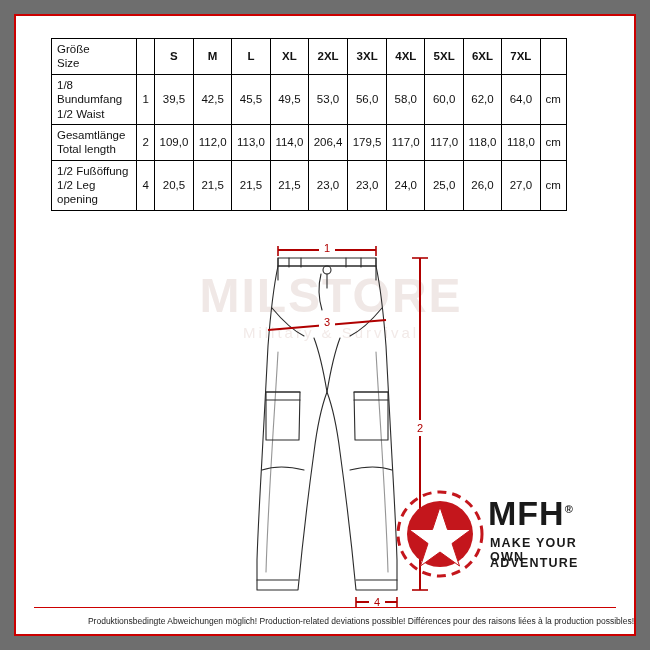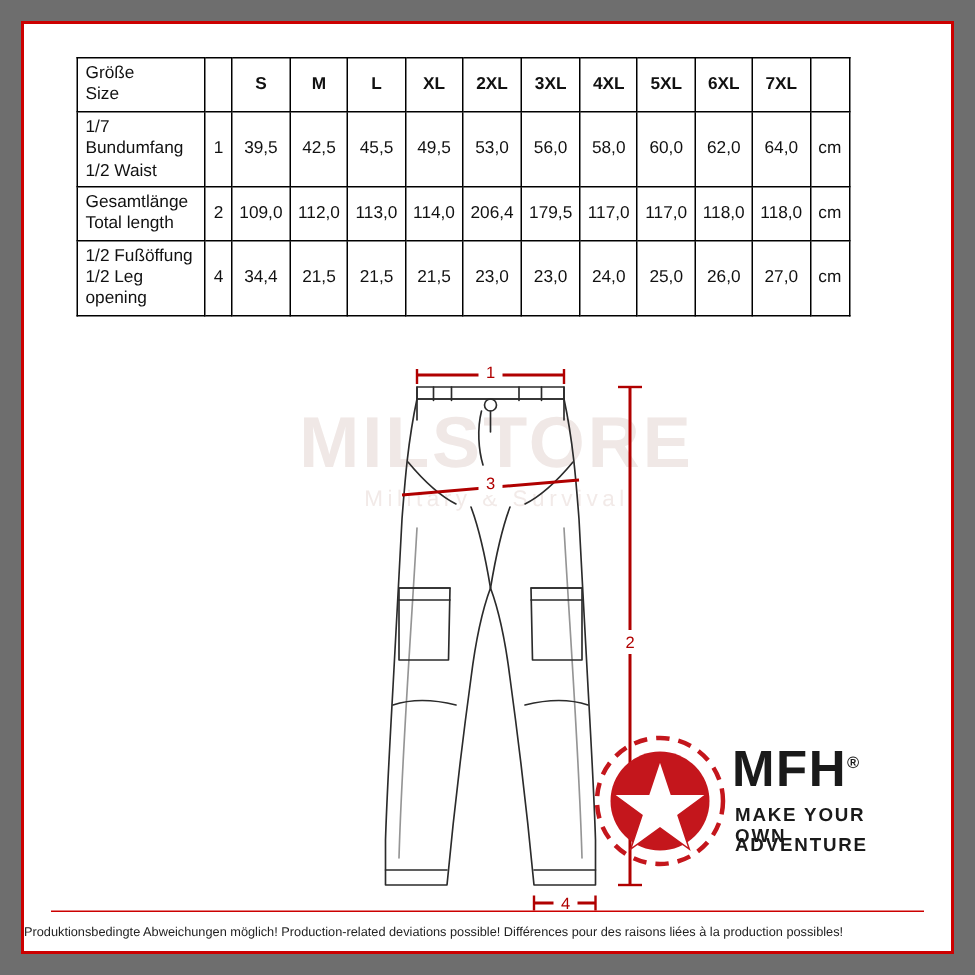--- a/index.html
+++ b/index.html
@@ -139,21 +139,21 @@
   }
   #logo .tag1 { top: 46px; }
   #logo .tag2 { top: 66px; }
 
   
   #footer {
     position: absolute;
     left: 0;
     bottom: 8px;
     width: 100%;
-    text-align: left;
+    text-align: right;
     font-size: 8.5px;
     color: #222;
   }
   #footer-rule {
     position: absolute;
     left: 18px;
     right: 18px;
     bottom: 26px;
     height: 1px;
     background: #cc0000;
@@ -182,21 +182,21 @@
             <th class="sizehead">3XL</th>
             <th class="sizehead">4XL</th>
             <th class="sizehead">5XL</th>
             <th class="sizehead">6XL</th>
             <th class="sizehead">7XL</th>
             <td class="unit blank-head"></td>
           </tr>
 
           <tr>
             <td class="rowhead">
-              <span class="l1">1/7 Bundumfang</span>
+              <span class="l1">1/8 Bundumfang</span>
               <span class="l2">1/2 Waist</span>
             </td>
             <td class="numcol">1</td>
             <td class="valcol">39,5</td>
             <td class="valcol">42,5</td>
             <td class="valcol">45,5</td>
             <td class="valcol">49,5</td>
             <td class="valcol">53,0</td>
             <td class="valcol">56,0</td>
             <td class="valcol">58,0</td>
@@ -225,21 +225,21 @@
             <td class="unit">cm</td>
           </tr>
 
 
           <tr>
             <td class="rowhead">
               <span class="l1">1/2 Fußöffung</span>
               <span class="l2">1/2 Leg opening</span>
             </td>
             <td class="numcol">4</td>
-            <td class="valcol">34,4</td>
+            <td class="valcol">20,5</td>
             <td class="valcol">21,5</td>
             <td class="valcol">21,5</td>
             <td class="valcol">21,5</td>
             <td class="valcol">23,0</td>
             <td class="valcol">23,0</td>
             <td class="valcol">24,0</td>
             <td class="valcol">25,0</td>
             <td class="valcol">26,0</td>
             <td class="valcol">27,0</td>
             <td class="unit">cm</td>

